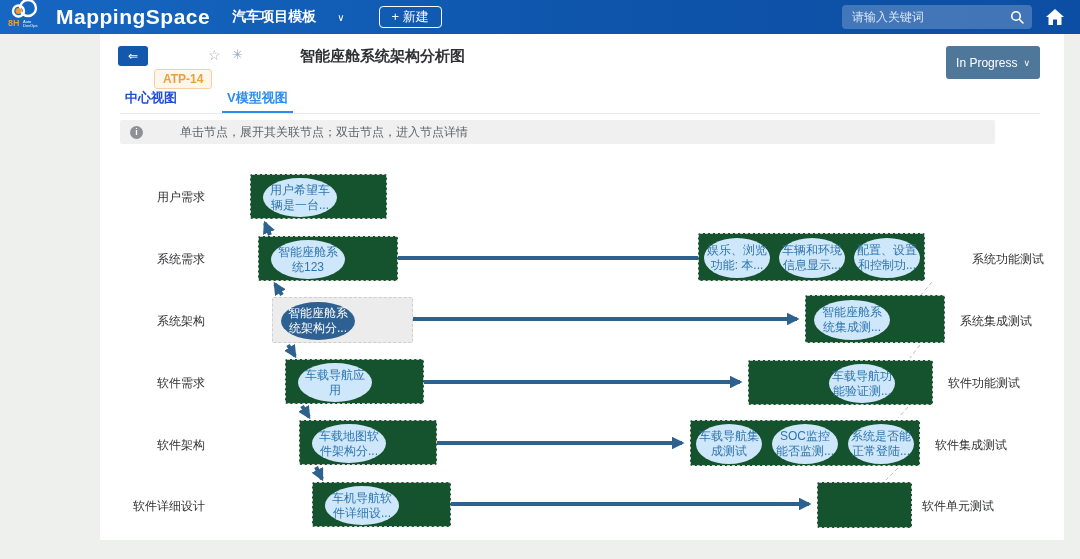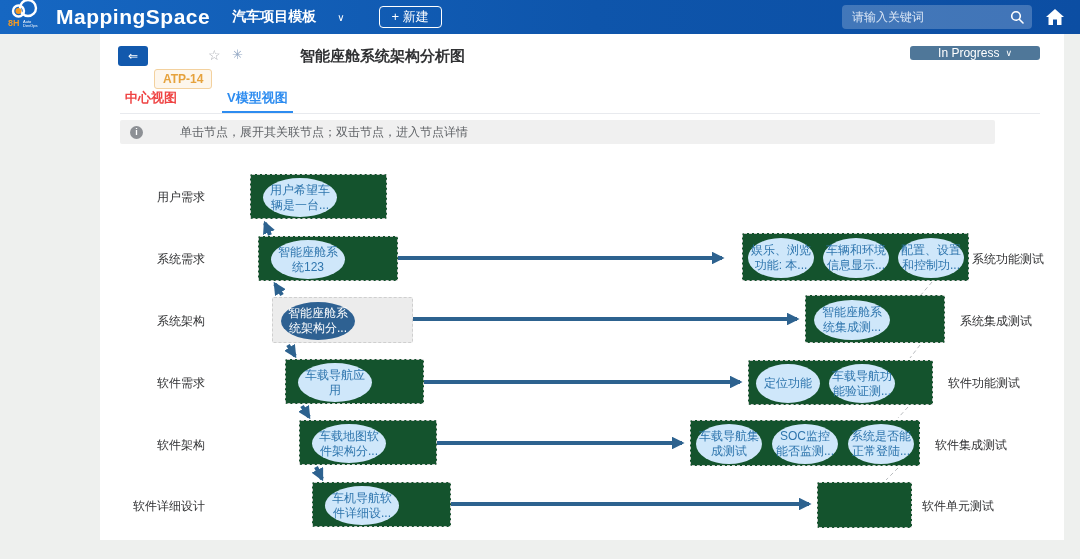--- a/index.html
+++ b/index.html
@@ -49,28 +49,28 @@
     cursor:pointer; font-family:"Liberation Sans", sans-serif;
   }
   .idbadge {
     position:absolute; left:54px; top:12px; height:20px; line-height:18px; padding:0 8px;
     border:1px solid #f3d19e; background:#fdf6ec; color:#e6a23c; font-size:12px; font-weight:bold; border-radius:3px;margin-top:23px;
   }
   .staricon { position:absolute; left:108px; top:13px; font-size:14px; color:#a8abb2; cursor:pointer; }
   .asticon  { position:absolute; left:132px; top:13px; font-size:13px; color:#92a7c3; cursor:pointer; }
   .pagetitle { position:absolute; left:200px; top:13px; font-size:15px; font-weight:bold; color:#303133; }
   .statusbtn {
-    position:absolute; right:24px; top:12px; height:14px; padding:0 28px;
+    position:absolute; right:24px; top:12px; height:33px; padding:0 10px;
     background:#4f7799; border:none; border-radius:3px; color:#fff; font-size:12px; cursor:pointer;
     display:flex; align-items:center; gap:6px; font-family:"Liberation Sans", sans-serif;
   }
   .statusbtn .chev { font-size:9px; }
   
   .tabs { position:absolute; left:20px; top:46px; width:920px; height:34px; border-bottom:1px solid #e8eaee; display:flex; }
-  .tab { font-size:13px; color:#ef4444; font-weight:bold; padding:9px 5px 10px 5px; margin-right:40px; cursor:pointer; }
+  .tab { font-size:13px; color:#1d4ed8; font-weight:bold; padding:9px 5px 10px 5px; margin-right:40px; cursor:pointer; }
   .tab.active { color:#2d8cf0; border-bottom:2px solid #2d8cf0; }
   
   .infobar {
     position:absolute; left:20px; top:86px; width:875px; height:24px; background:#f0f0f0; border-radius:2px;
     display:flex; align-items:center; padding-left:10px; gap:8px;
   }
   .infoicon {
     width:13px; height:13px; border-radius:50%; background:#8d9095; color:#fff;
     font-size:9px; font-weight:bold; display:flex; align-items:center; justify-content:center; font-style:normal;
   }
@@ -209,34 +209,33 @@
     </div>
     <div class="dbox" style="left:199px;top:277px;width:138px;height:45px">
       <div class="ell" style="left:12px;top:3px;width:74px;height:39px">车载地图软
 件架构分...</div>
     </div>
     <div class="dbox" style="left:212px;top:339px;width:139px;height:45px">
       <div class="ell" style="left:12px;top:3px;width:74px;height:39px">车机导航软
 件详细设...</div>
     </div>
 
-    <div class="dbox" style="left:642px;top:90px;width:227px;height:48px">
+    <div class="dbox" style="left:598px;top:90px;width:227px;height:48px">
       <div class="ell" style="left:5px;top:4px;width:66px;height:40px">娱乐、浏览
 功能: 本...</div>
       <div class="ell" style="left:80px;top:4px;width:66px;height:40px">车辆和环境
 信息显示...</div>
       <div class="ell" style="left:155px;top:4px;width:66px;height:40px">配置、设置
 和控制功...</div>
     </div>
     <div class="dbox" style="left:705px;top:152px;width:140px;height:48px">
       <div class="ell" style="left:8px;top:4px;width:76px;height:40px">智能座舱系
 统集成测...</div>
     </div>
     <div class="dbox" style="left:648px;top:217px;width:185px;height:45px">
-      <div class="ell" style="left:7px;top:3px;width:64px;height:39px">定位功能</div>
       <div class="ell" style="left:80px;top:3px;width:66px;height:39px">车载导航功
 能验证测...</div>
     </div>
     <div class="dbox" style="left:590px;top:277px;width:230px;height:46px">
       <div class="ell" style="left:5px;top:3px;width:66px;height:40px">车载导航集
 成测试</div>
       <div class="ell" style="left:81px;top:3px;width:66px;height:40px">SOC监控
 能否监测...</div>
       <div class="ell" style="left:157px;top:3px;width:66px;height:40px">系统是否能
 正常登陆...</div>

